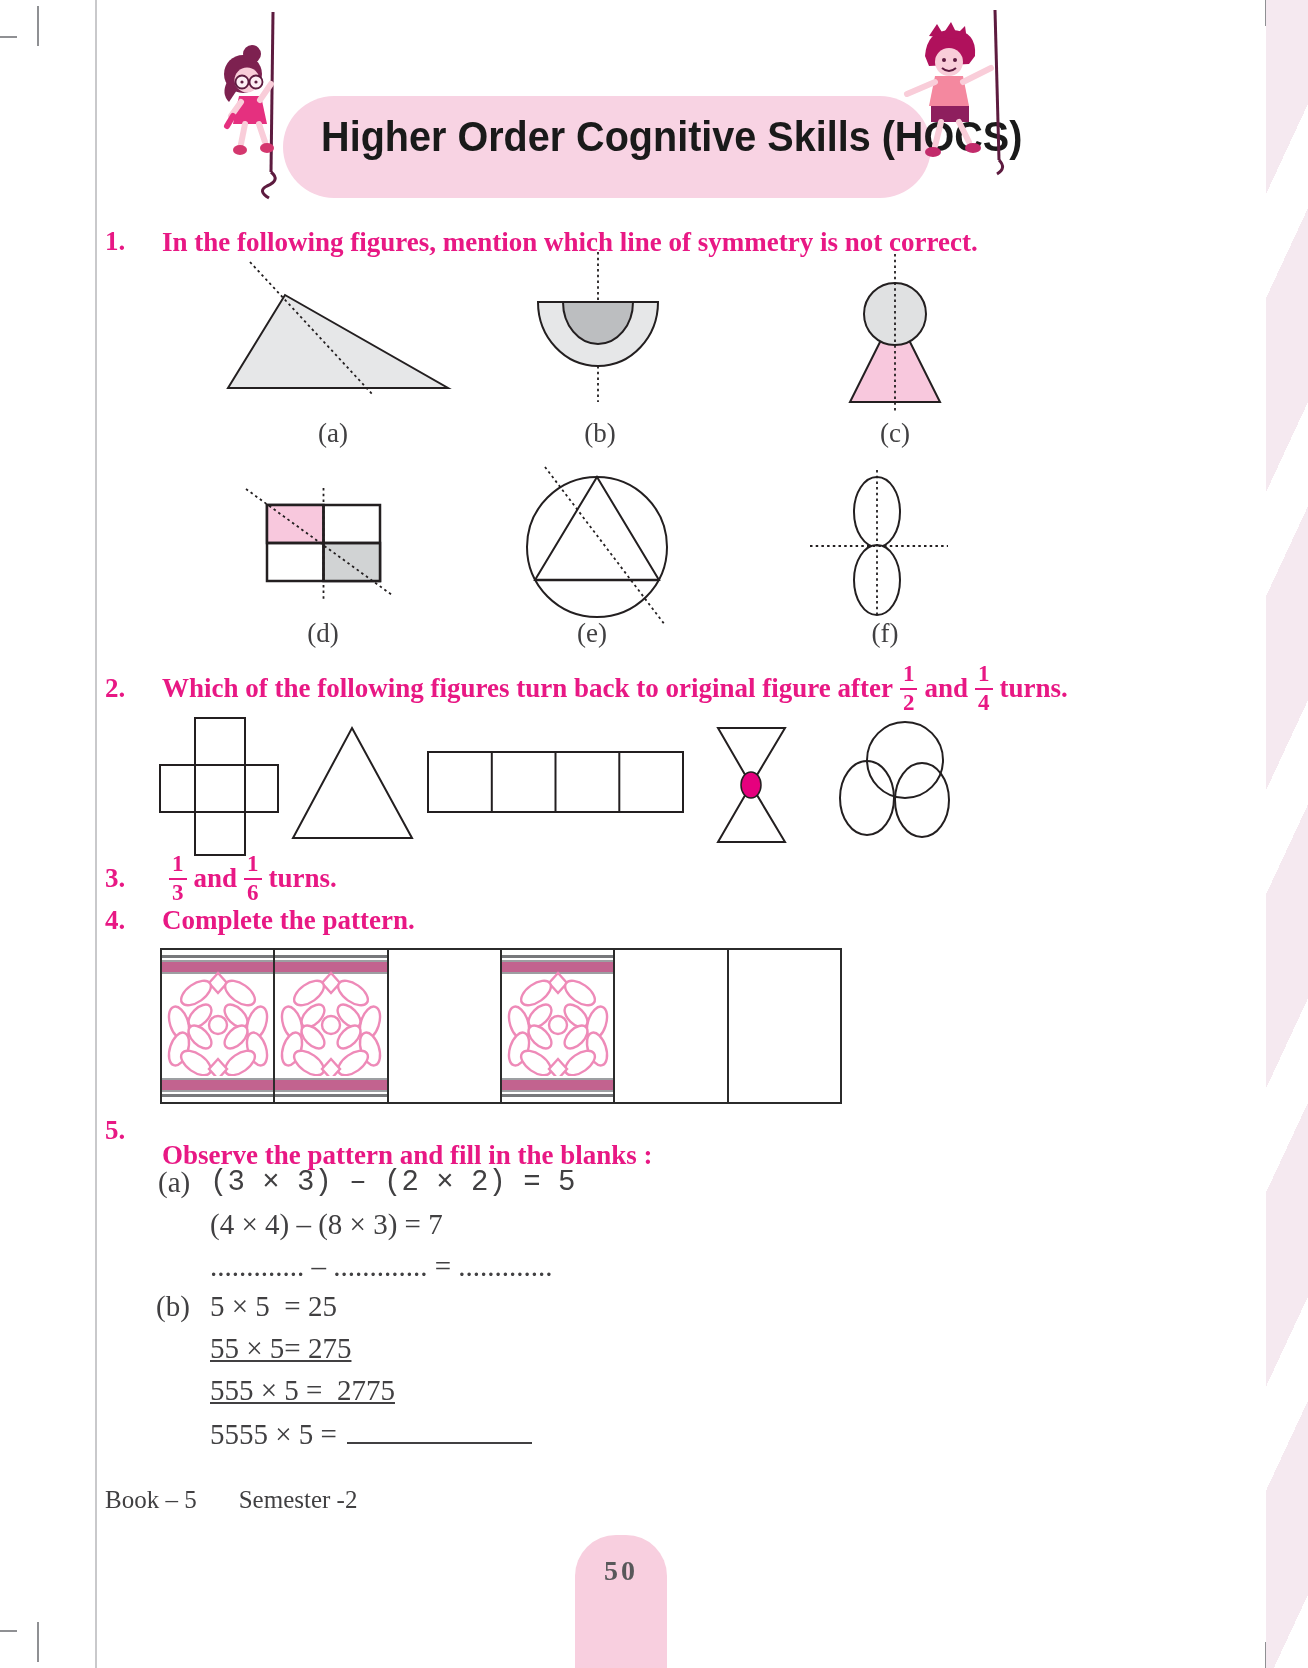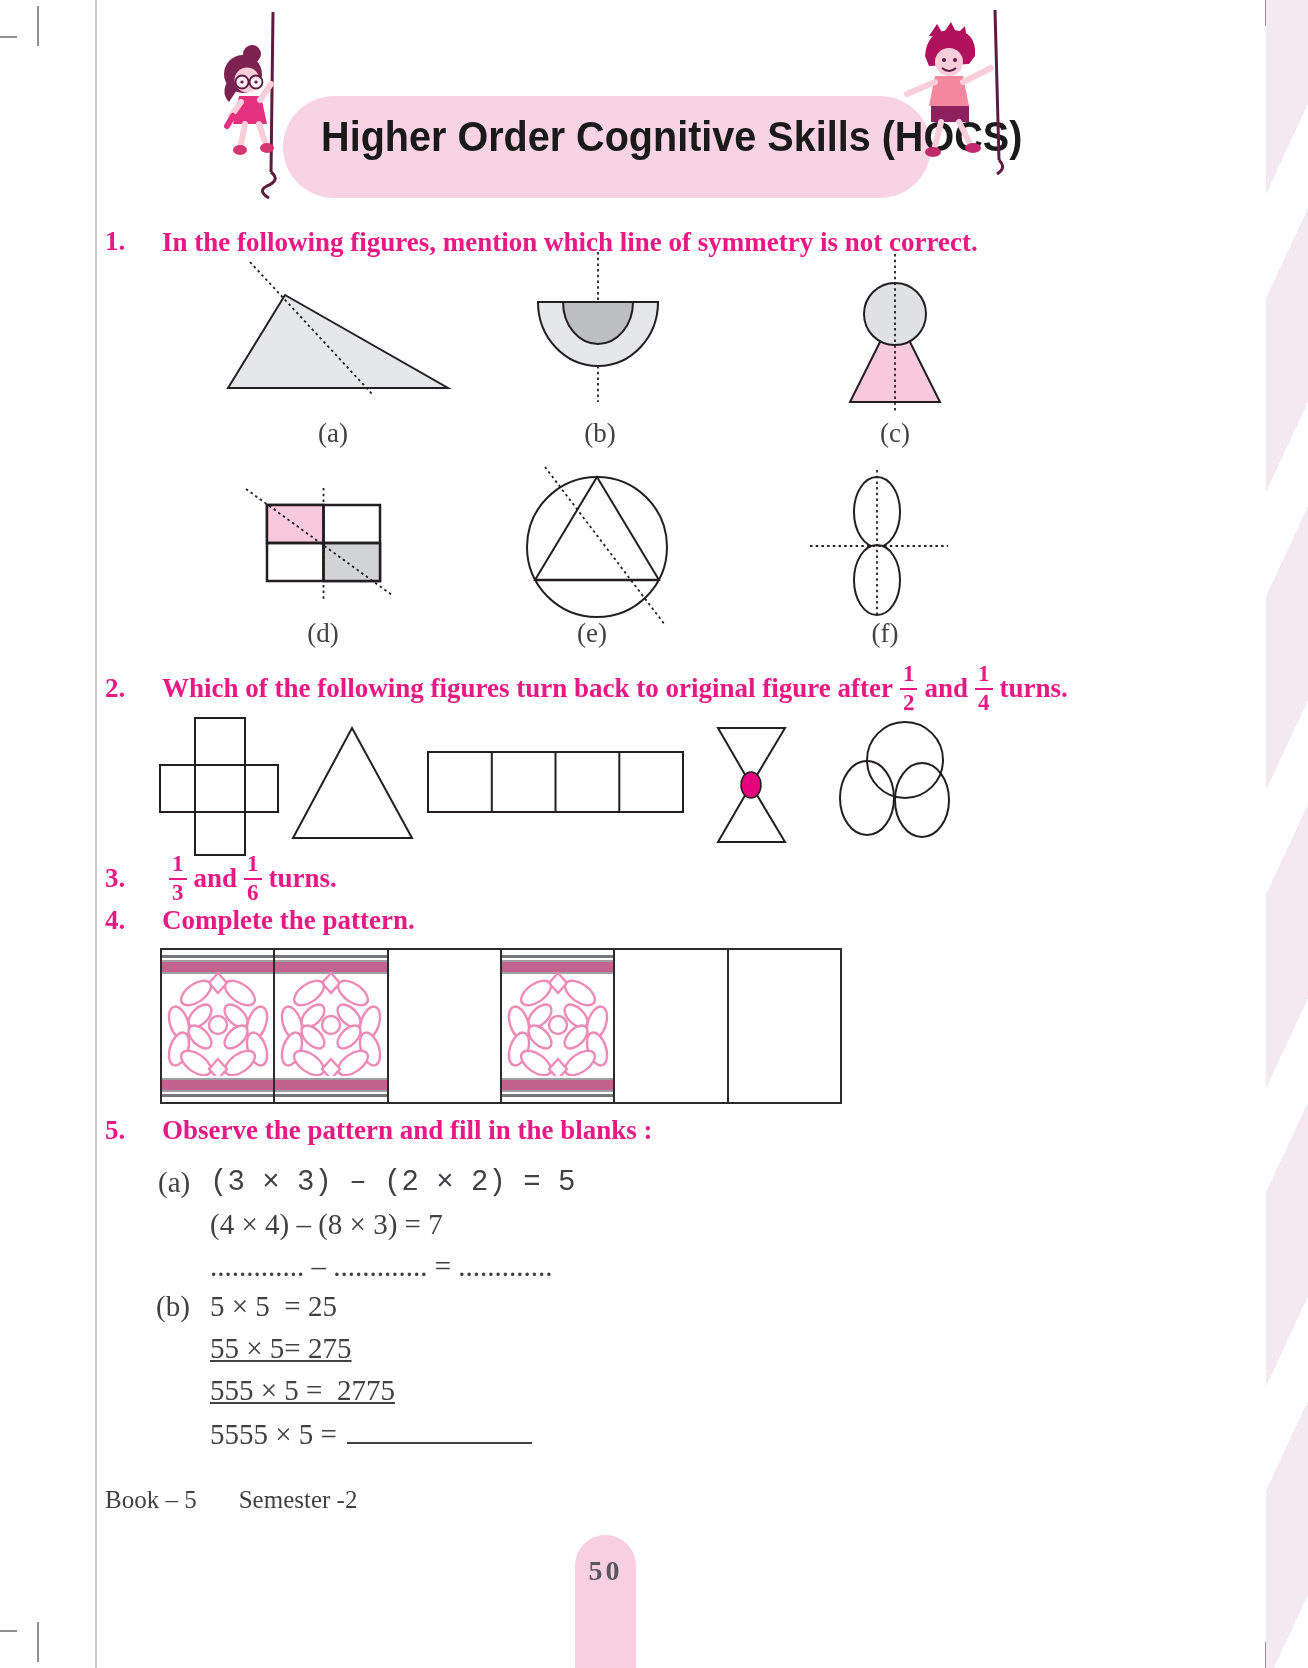--- a/index.html
+++ b/index.html
@@ -38,21 +38,21 @@
   .band{position:absolute;left:0;right:0;height:24px;
     background:linear-gradient(to bottom,
       #ffffff 0 3px,#77787b 3px 6px,#ffffff 6px 8px,#9d9fa2 8px 10px,
       #c2638f 10px 20px,#9d9fa2 20px 22px,#ffffff 22px 24px);}
   .band.top{top:2px;}
   .band.bottom{bottom:2px;transform:scaleY(-1);}
   .floral{position:absolute;left:50%;top:50%;transform:translate(-50%,-50%);}
   
   .footer{position:absolute;left:105px;top:1486px;font-size:25px;color:#414042;}
   .footer span{margin-right:42px;}
-  .page-tab{position:absolute;left:575px;top:1535px;width:61px;height:133px;background:#f8cfdf;
+  .page-tab{position:absolute;left:575px;top:1535px;width:92px;height:133px;background:#f8cfdf;
             border-radius:41px 41px 0 0;text-align:center;}
   .page-tab .num{display:inline-block;margin-top:20px;font-weight:bold;font-size:28px;color:#58585a;letter-spacing:3px;}
   svg{display:block;}
 </style>
 </head>
 <body>
 
 <div id="page">
 
   <div class="mark" style="left:37px;top:6px;width:2px;height:40px;"></div>
@@ -237,21 +237,21 @@
       <svg class="floral" width="110" height="118" viewBox="0 0 110 118">
           <use href="#floral-motif"></use>
         </svg>
       <div class="band bottom"></div>
     </div>
     <div class="pcell"></div>
     <div class="pcell"></div>
   </div>
 
   <div class="qnum" style="top:1115px;">5.</div>
-  <div class="qtext" style="top:1115px;">Observe the pattern and fill in the blanks :</div>
+  <div class="qtext" style="top:1140px;">Observe the pattern and fill in the blanks :</div>
 
   <span class="mathline" style="left:158px;top:1166px;">(a)</span>
   <span class="mathline" style="left:210px;top:1166px;font-family:Liberation Mono, monospace;">(3 × 3) – (2 × 2) = 5</span>
   <span class="mathline" style="left:210px;top:1208px;">(4 × 4) – (8 × 3) = 7</span>
   <span class="mathline" style="left:210px;top:1250px;">............. – ............. = .............</span>
 
   <span class="mathline" style="left:156px;top:1290px;">(b)</span>
   <span class="mathline" style="left:210px;top:1290px;">5 × 5  = 25</span>
   <span class="mathline" style="left:210px;top:1332px;text-decoration:underline;">55 × 5= 275</span>
   <span class="mathline" style="left:210px;top:1374px;text-decoration:underline;">555 × 5 =  2775</span>

